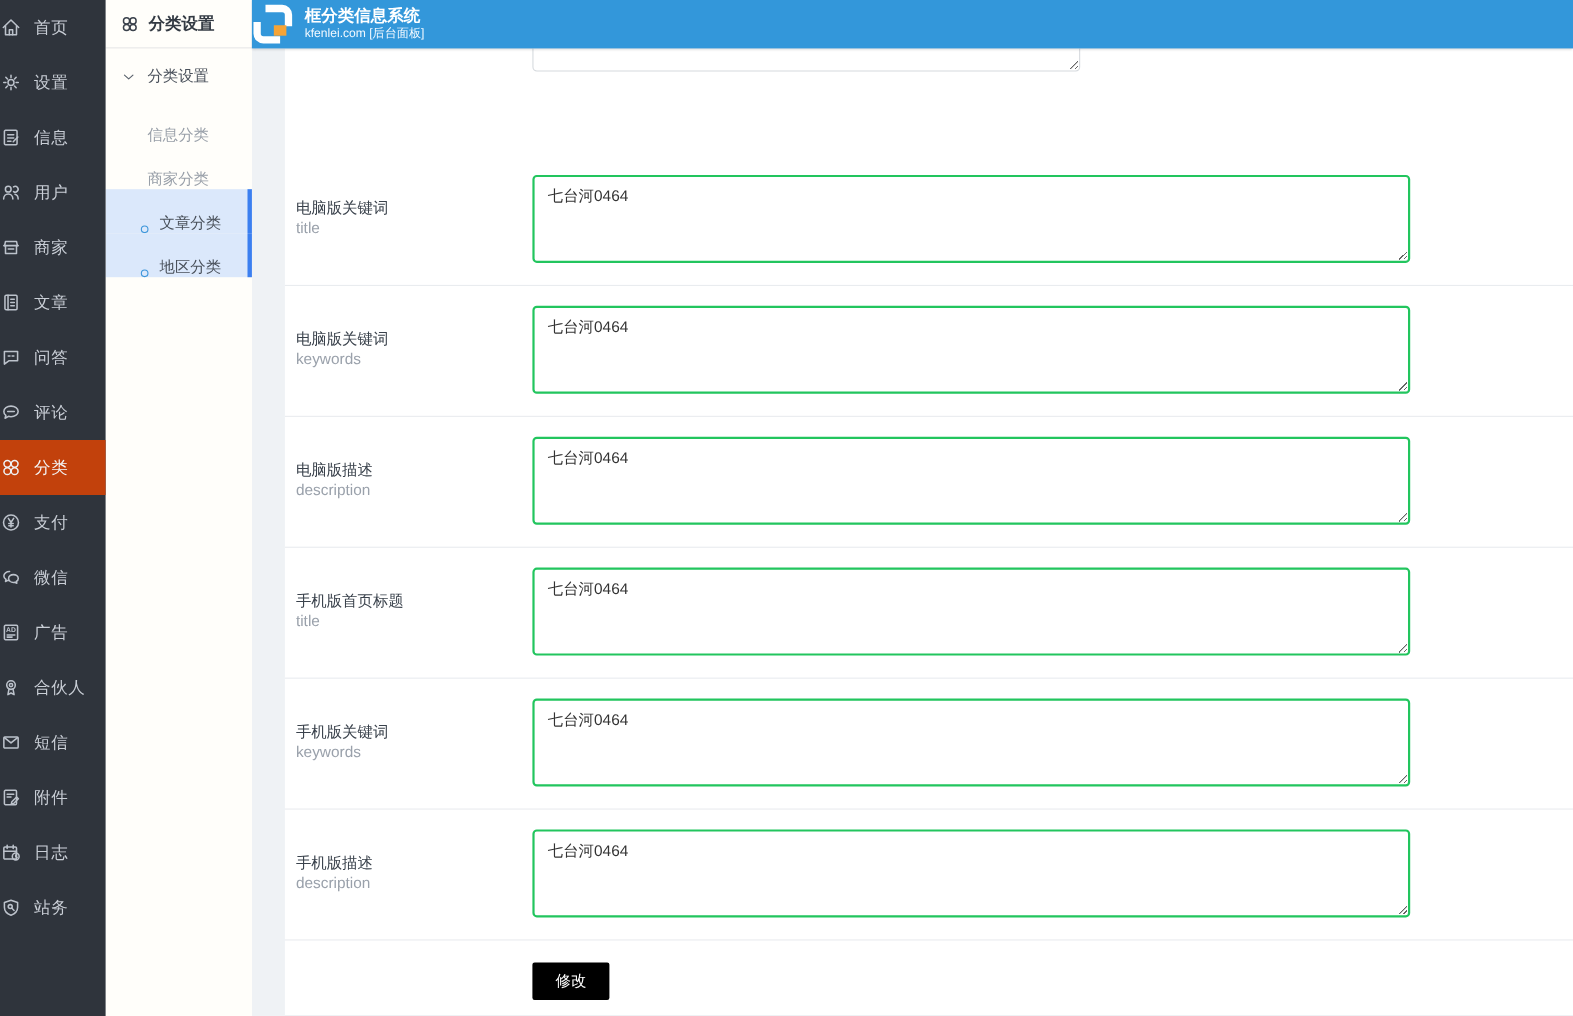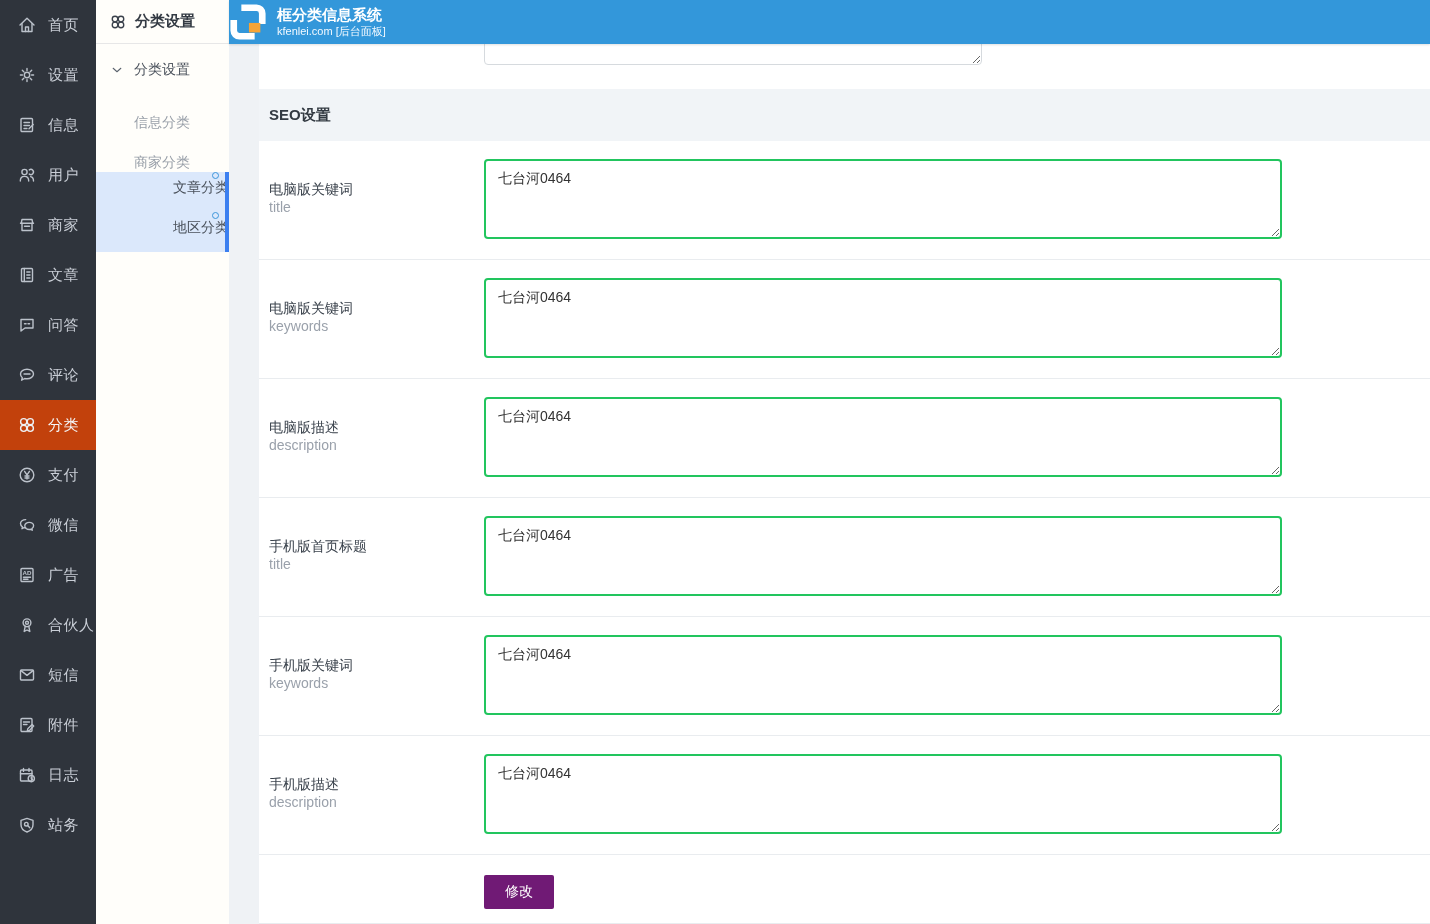--- a/index.html
+++ b/index.html
@@ -3,41 +3,41 @@
 <meta charset="utf-8">
 <style>
   * { margin:0; padding:0; box-sizing:border-box; }
   html,body { width:1430px; height:924px; overflow:hidden;
     font-family:"Liberation Sans","DejaVu Sans",sans-serif; background:#fff; }
   .app { position:relative; width:1430px; height:924px; overflow:hidden; }
 
   
   .sidebar { position:absolute; left:0; top:0; width:96px; height:100%;
     background:#2f343c; z-index:30; }
-  .side-item { display:flex; align-items:center; height:50px; padding-left:17px;
+  .side-item { display:flex; align-items:center; height:50px; 
     color:#c9ced6; cursor:pointer; }
   .side-item .icn { width:20px; height:20px; margin-right:11px; color:#bcc2cb;
     display:inline-flex; align-items:center; justify-content:center; flex:none; }
   .side-item .side-label { font-size:15px; letter-spacing:.5px; white-space:nowrap; }
   .side-item.active { background:#c2410c; color:#f4f6f8; }
   .side-item.active .icn { color:#eef1f4; }
 
   
   .subnav { position:absolute; left:96px; top:0; width:133px; height:100%;
     background:#fffefa; z-index:20; }
   .subnav-header { height:44px; display:flex; align-items:center; padding-left:13px;
     border-bottom:1px solid #e7e7e7; }
   .subnav-header .icn { width:18px; height:18px; margin-right:8px; color:#3a414b; }
   .subnav-title { font-size:15px; color:#333a43; font-weight:bold; }
   .subnav-group { height:44px; margin-top:4px; display:flex; align-items:center;
     padding-left:14px; color:#4a515b; font-size:14px; cursor:pointer; }
   .subnav-group .icn { width:14px; height:14px; margin-right:10px; color:#5a626c; }
   .sub-item { position:relative; height:40px; display:flex; align-items:flex-end;
     padding-left:38px; font-size:14px; color:#989fa8; cursor:pointer; }
-  .sub-item.active { background:#dbe8fb; color:#49505a; padding-left:19px;flex-direction:column; }
+  .sub-item.active { background:#dbe8fb; color:#49505a; padding-left:32px; }
   .sub-item.active::after { content:''; position:absolute; right:0; top:0; bottom:0;
     width:4px; background:#3b7ff0; }
   .bullet { width:7px; height:7px; border:1px solid #3d96da; border-radius:50%;
     margin-right:10px; flex:none; background:transparent; }
 
   
   .topbar { position:absolute; left:229px; right:0; top:0; height:44px;
     background:#3397da; z-index:25; display:flex; align-items:center;
     box-shadow:0 1px 2px rgba(0,0,0,.12); }
   .logo { width:38px; height:38px; margin-right:10px; flex:none; }
@@ -56,21 +56,21 @@
   .seo-band .band-title { font-size:15px; font-weight:bold; color:#333a42; }
   .form { position:absolute; left:0; right:0; top:97px; }
   .form-row { display:flex; padding:18px 0 20px 10px; border-bottom:1px solid #e9ecef; }
   .row-label { width:215px; padding-top:22px; flex:none; }
   .row-label .lbl { font-size:14px; color:#3a424c; }
   .row-label .sub { font-size:14px; color:#9aa1ab; }
   .row-input { width:798px; height:80px; border:2px solid #22c55e; border-radius:4px;
     padding:9px 12px; font-family:inherit; font-size:14px; color:#333;
     resize:both; overflow:auto; outline:none; }
   .button-row { padding:20px 0 14px 225px; border-bottom:1px solid #e9ecef; }
-  .submit-btn { width:70px; height:34px; background:#701a75; border:none;
+  .submit-btn { width:70px; height:34px; background:#000000; border:none;
     border-radius:2px; color:#fff; font-size:14px; font-family:inherit;
     cursor:pointer; }
 </style>
 </head>
 <body>
 
 <div class="app">
 
   <nav class="sidebar">
       <div class="side-item">
@@ -286,23 +286,20 @@
     </span>
     <div>
       <div class="brand-title">框分类信息系统</div>
       <div class="brand-sub">kfenlei.com [后台面板]</div>
     </div>
   </header>
 
   <main class="content">
     <div class="card">
       <textarea class="top-partial" style=""></textarea>
-      <div class="seo-band">
-        <span class="band-title">SEO设置</span>
-      </div>
       <div class="form" id="form-rows">
           <div class="form-row">
             <div class="row-label">
               <div class="lbl">电脑版关键词</div>
               <div class="sub">title</div>
             </div>
             <textarea class="row-input" style="">七台河0464</textarea>
           </div>
           <div class="form-row">
             <div class="row-label">

